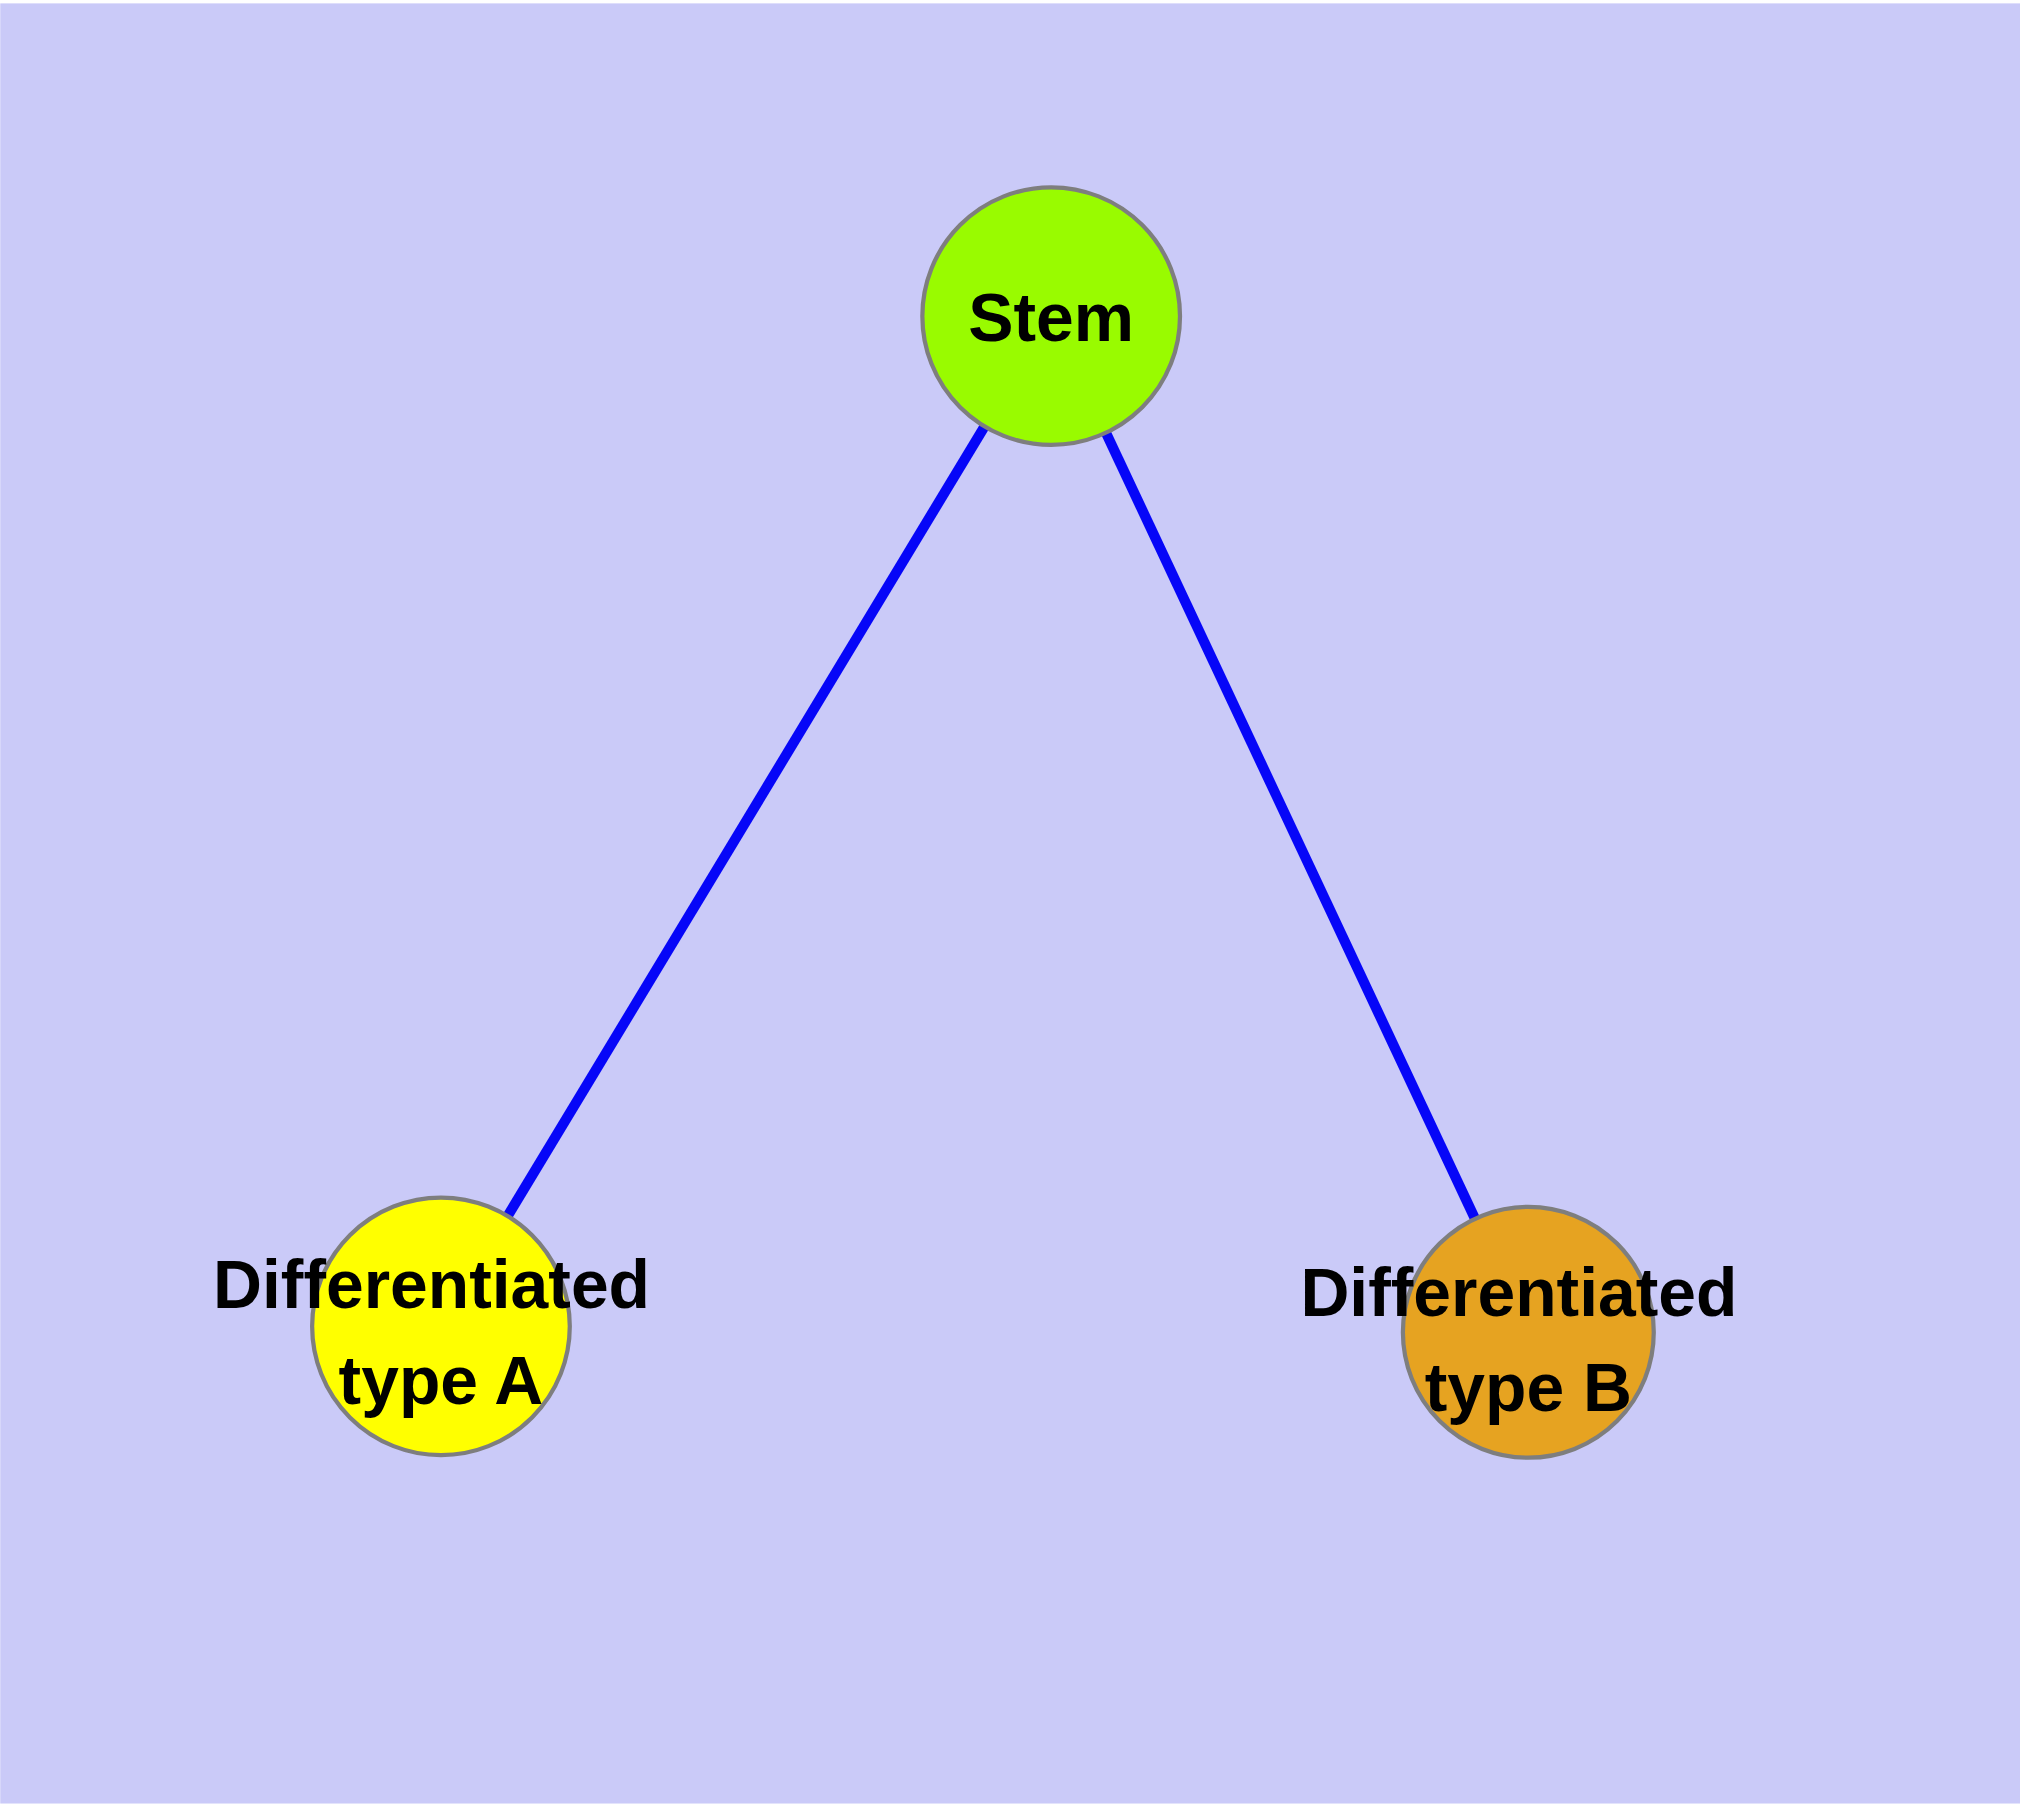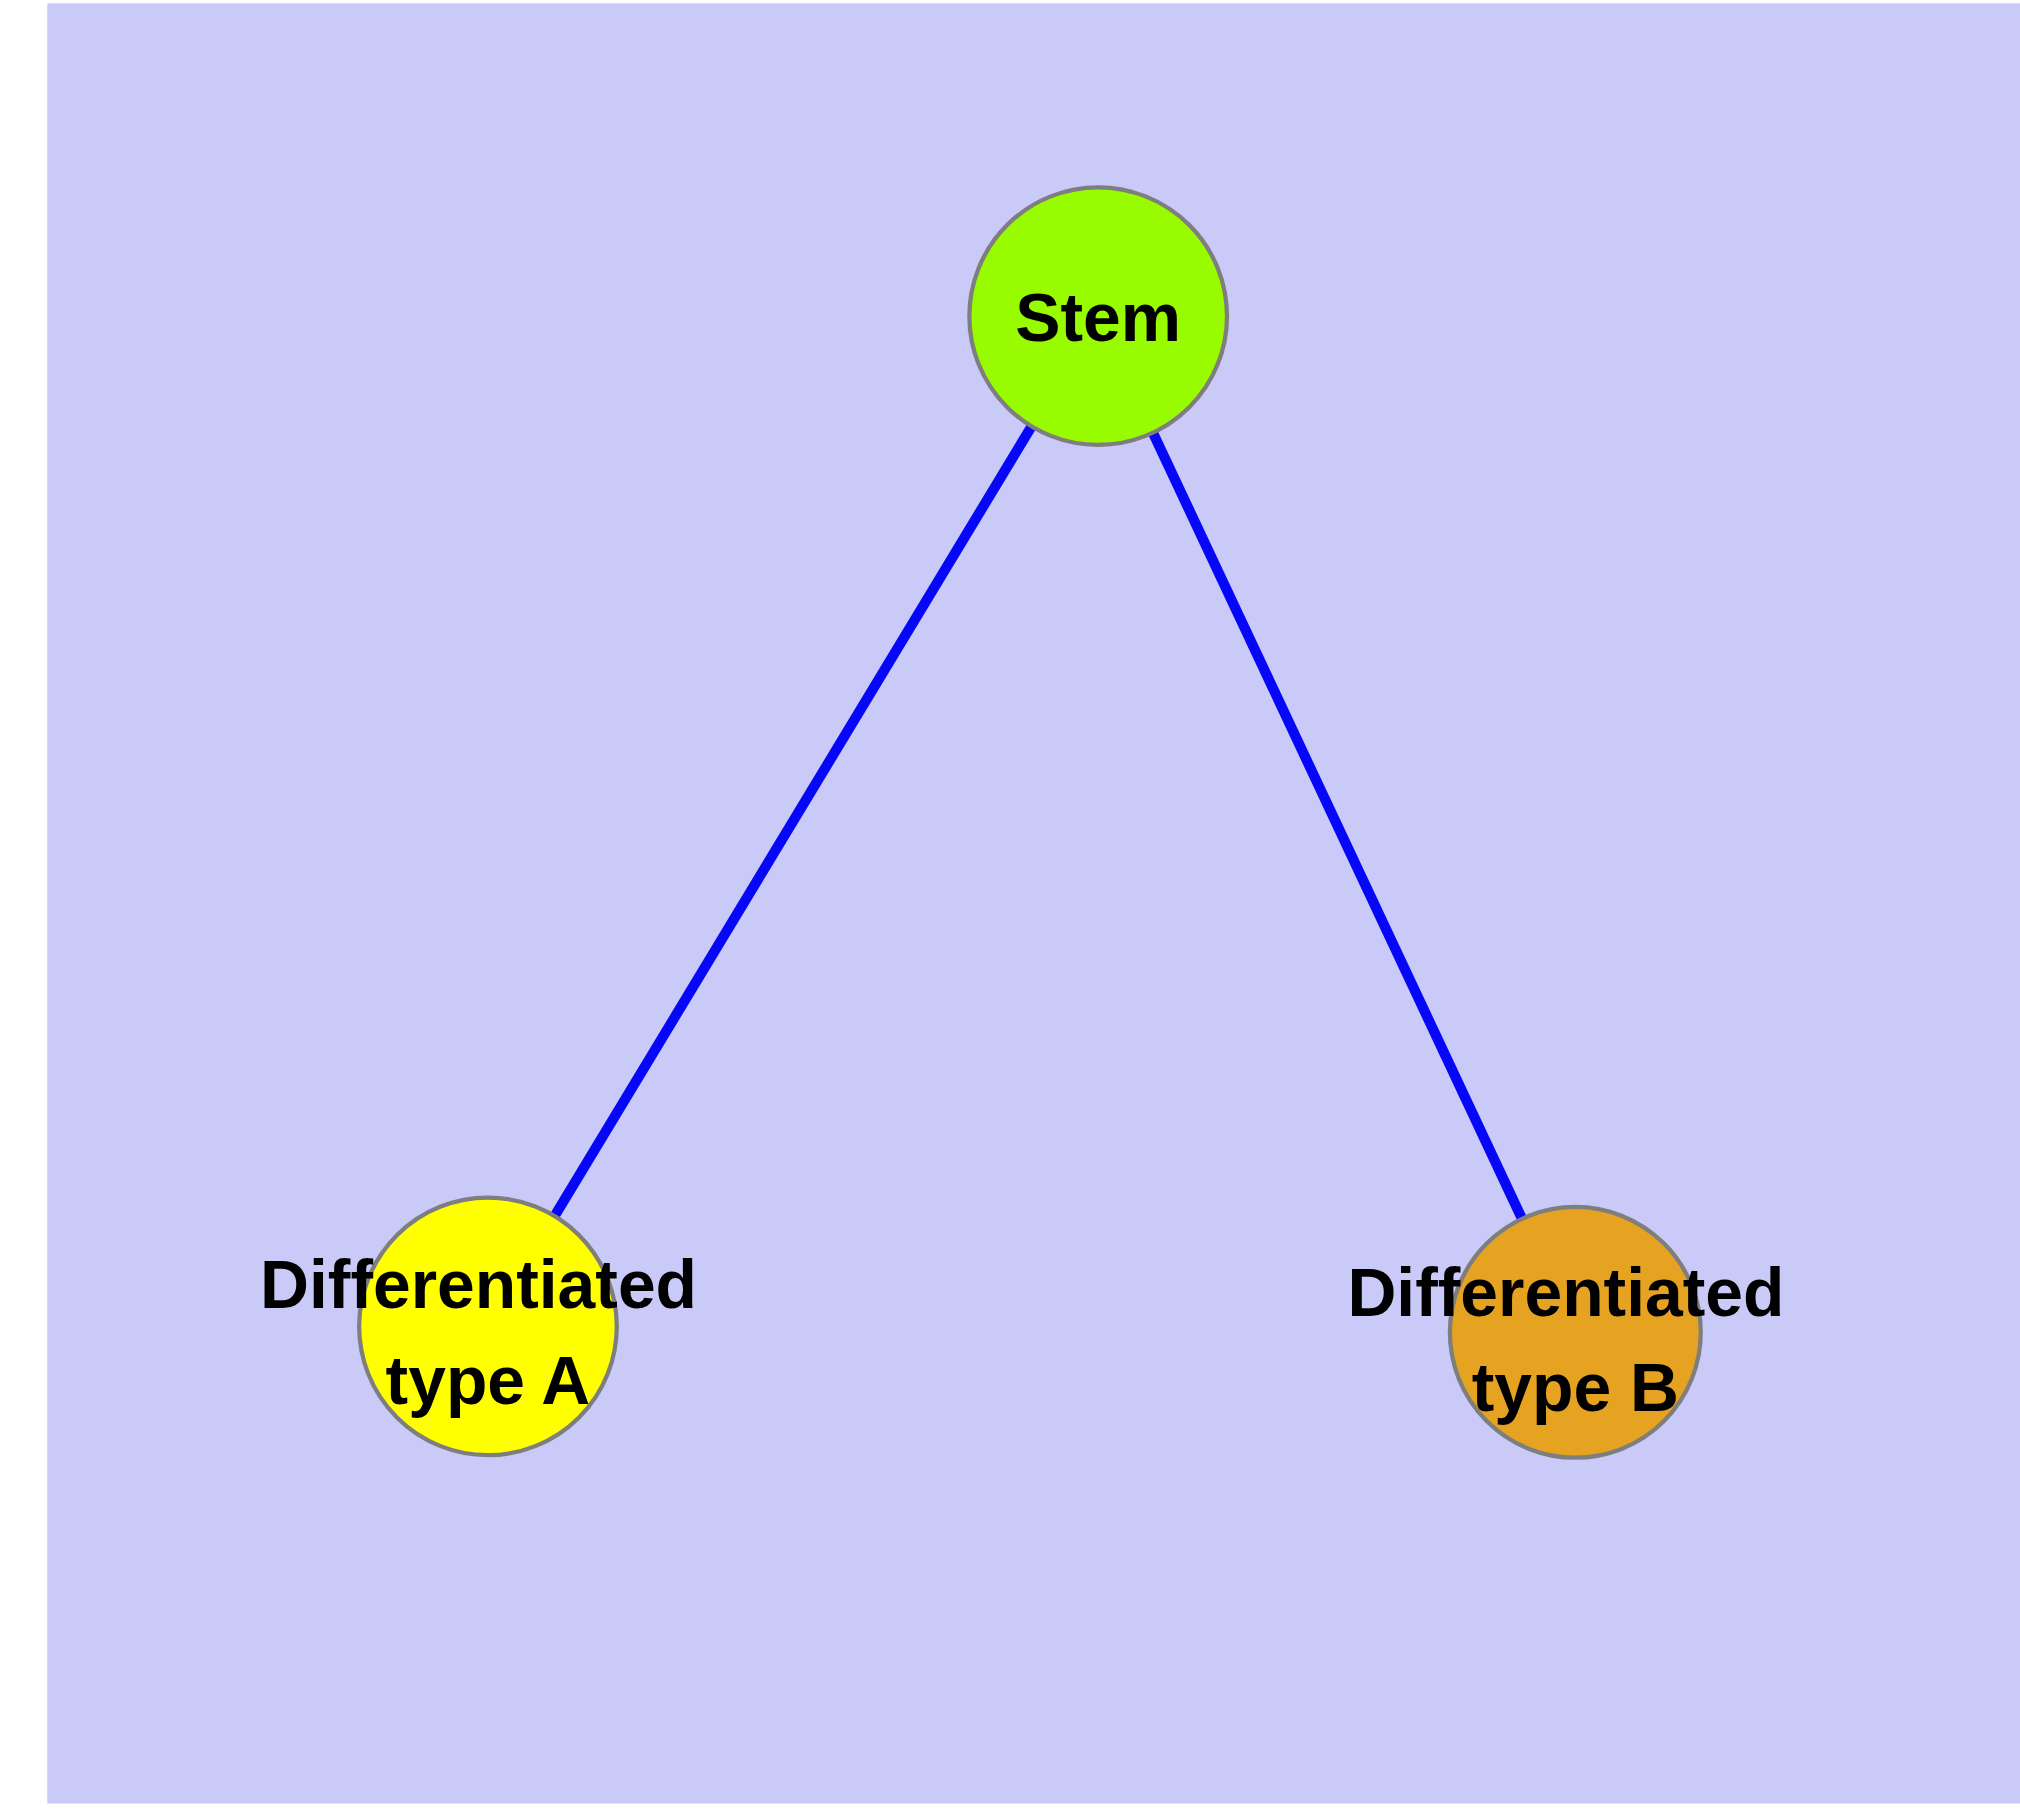--- a/index.html
+++ b/index.html
@@ -8,21 +8,20 @@
     background: #ffffff;
     width: 2021px;
     height: 1812px;
     overflow: hidden;
     font-family: "Liberation Sans", sans-serif;
   }
   .stage {
     position: relative;
     width: 1867px;
     height: 1812px;
-    margin-left: 47px;
   }
   svg.diagram {
     display: block;
     width: 2021px;
     height: 1812px;
   }
   .edge {
     stroke-width: 12;
     stroke-linecap: butt;
     fill: none;

